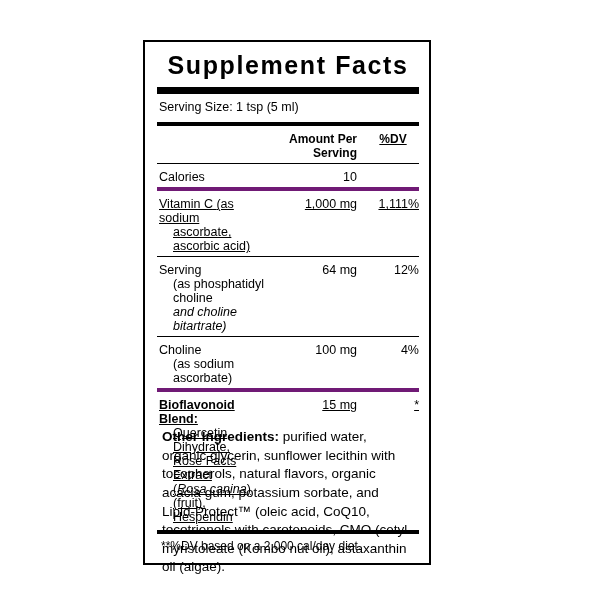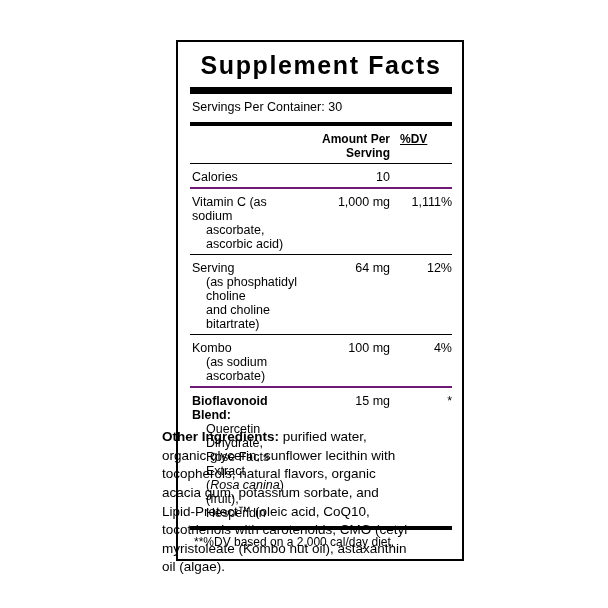--- a/index.html
+++ b/index.html
@@ -11,21 +11,21 @@
     width: 608px;
     height: 608px;
     font-family: "Liberation Sans", sans-serif;
     color: #000000;
     position: relative;
     overflow: hidden;
   }
 
   .panel {
     position: absolute;
-    left: 176px;
+    left: 143px;
     top: 40px;
     width: 288px;
     border: 2px solid #000;
     box-sizing: border-box;
     padding: 6px 10px 6px 12px;
     background: #fff;
   }
 
   .sf-title {
     font-size: 25px;
@@ -63,35 +63,37 @@
   .col-name { text-align: left; padding-left: 2px !important; margin-left: 48px; }
   .col-amt  { text-align: right; white-space: nowrap; padding-right: 10px !important; }
   .col-dv   { text-align: right; white-space: nowrap; width: 52px; }
 
   .hdr-row td {
     font-weight: bold;
     font-size: 12px;
     padding-bottom: 2px;
   }
   .hdr-amt { text-align: right; padding-right: 10px !important; }
-  .hdr-dv  { text-align: left; text-decoration: underline; }
+  .hdr-dv  { text-align: center; text-decoration: underline; }
 
   .row-line td {
     border-top: 1px solid #000;
   }
   .row-line-thick td {
-    border-top: 2px solid #701a75;
+    border-top: 4px solid #701a75;
+    text-decoration: underline;
   }
   .sub {
     display: block;
     padding-left: 14px;
   }
   .sub2 {
     display: block;
     padding-left: 14px;
+    font-style: italic;
   }
   .bold { font-weight: bold; }
   .ital { font-style: italic; }
 
   .footnotes {
     font-size: 12px;
     line-height: 1.35;
     padding: 4px 0 2px 4px;
   }
 
@@ -108,21 +110,21 @@
 </head>
 <body>
 
 <div class="panel">
 
   <div class="sf-title">Supplement Facts</div>
 
   <div class="rule-thick"></div>
 
   <div class="serving-block">
-    <div>Servings Per Container: 30</div>
+    <div>Serving Size: 1 tsp (5 ml)</div>
   </div>
 
   <div class="rule-med"></div>
 
   <table class="facts">
     <tbody>
       <tr class="hdr-row">
         <td class="col-name"></td>
         <td class="hdr-amt">Amount Per Serving</td>
         <td class="hdr-dv">%DV</td>
@@ -150,21 +152,21 @@
           <span>Serving</span>
           <span class="sub">(as phosphatidyl choline</span>
           <span class="sub2">and choline bitartrate)</span>
         </td>
         <td class="col-amt">64 mg</td>
         <td class="col-dv">12%</td>
       </tr>
 
       <tr class="row-line">
         <td class="col-name">
-          <span>Kombo</span>
+          <span>Choline</span>
           <span class="sub">(as sodium ascorbate)</span>
         </td>
         <td class="col-amt">100 mg</td>
         <td class="col-dv">4%</td>
       </tr>
 
       <tr class="row-line-thick">
         <td class="col-name">
           <span class="bold">Bioflavonoid Blend:</span>
           <span class="sub">Quercetin Dihydrate,</span>

